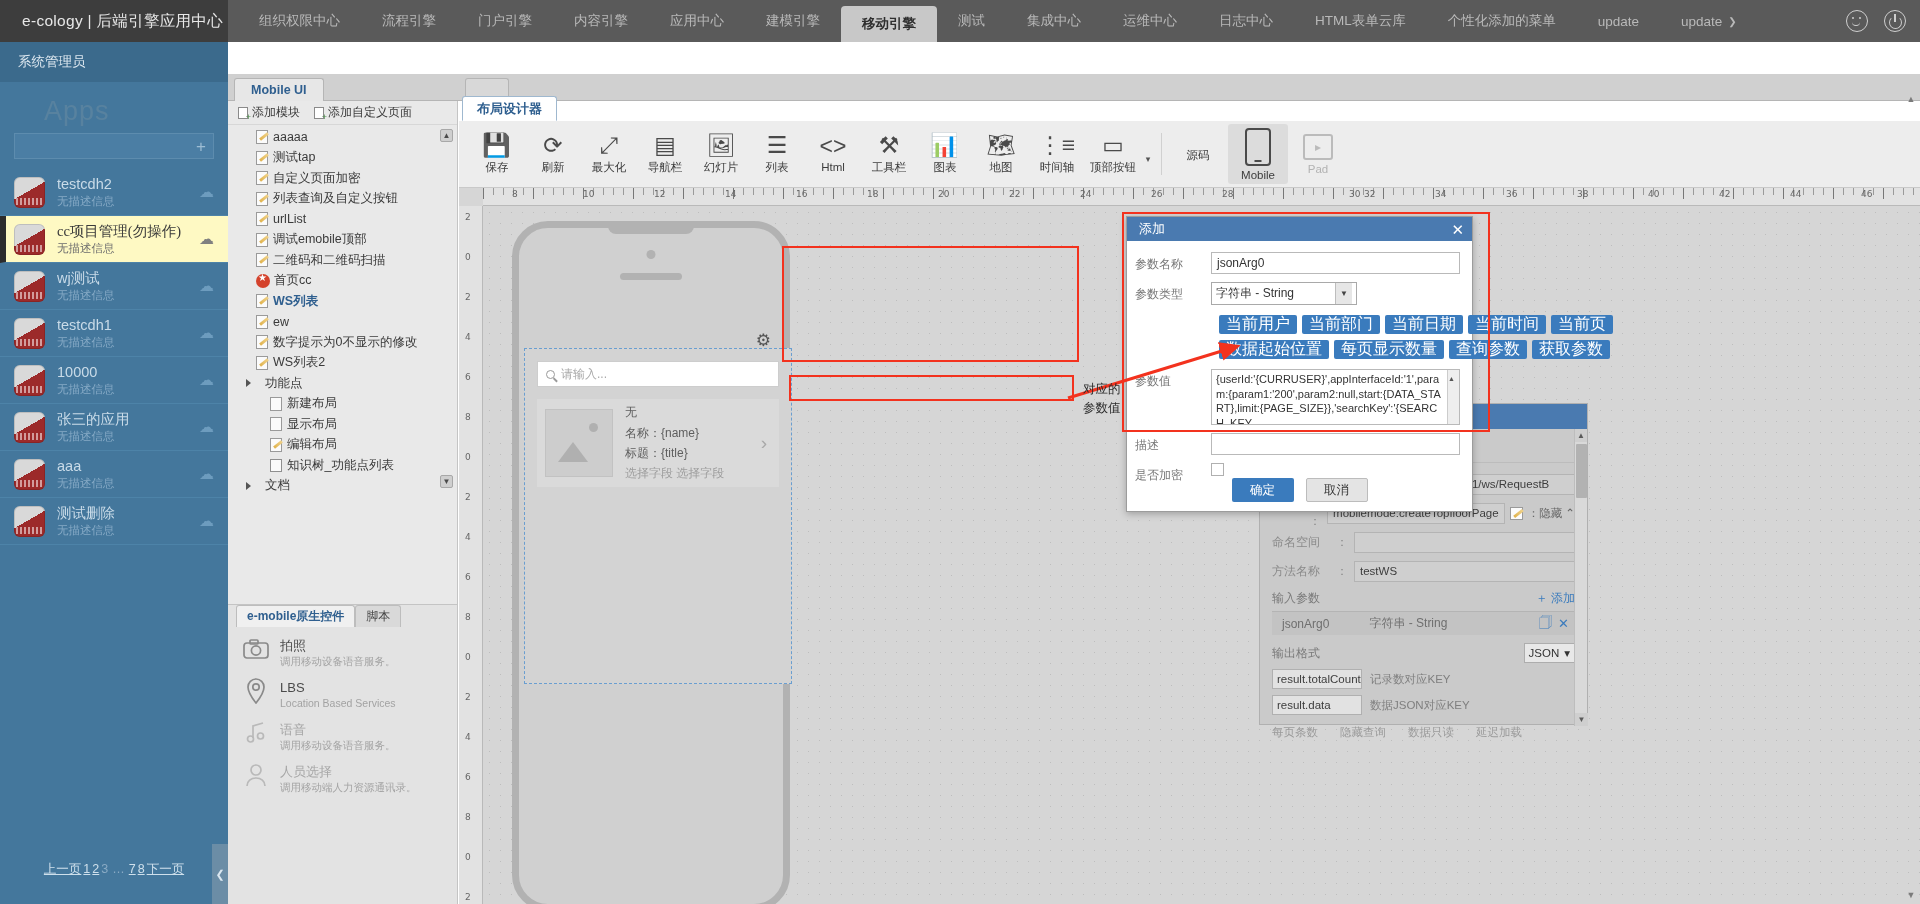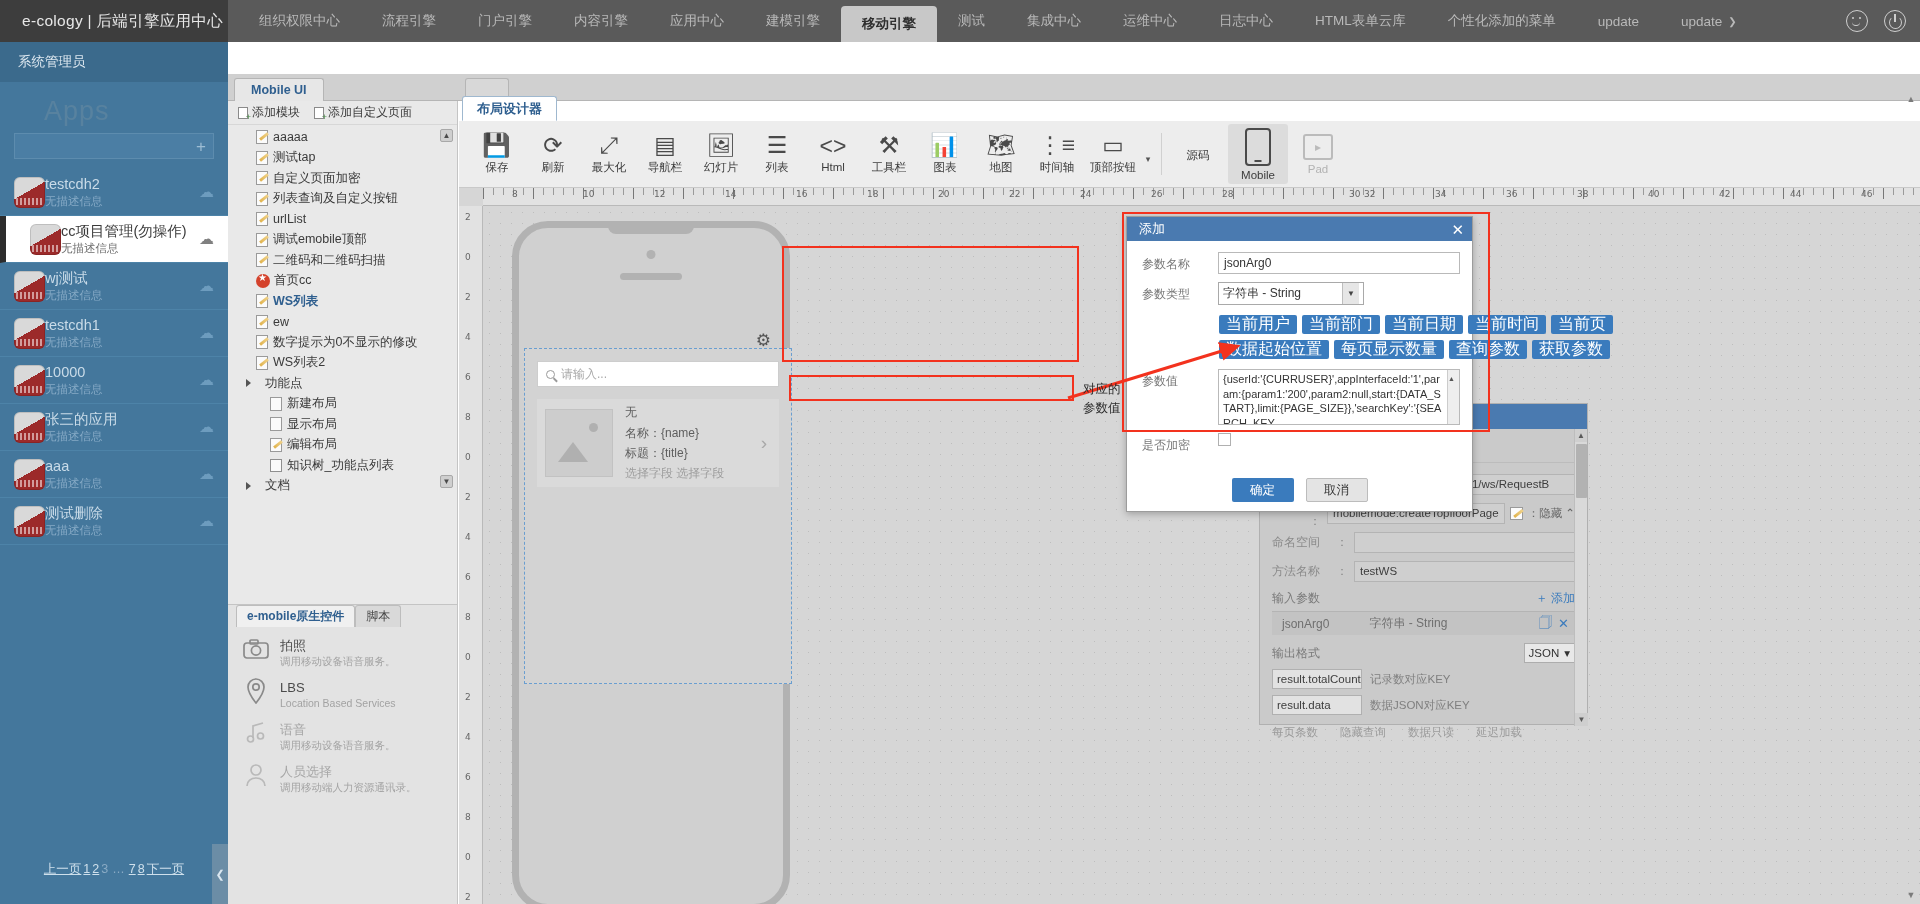--- a/index.html
+++ b/index.html
@@ -117,40 +117,41 @@
   .sb-search .plus { color: #9dbdd4; font-size: 17px; line-height: 1; }
   .applist { }
   .app-item {
     display: flex; align-items: center;
     height: 47px;
     padding-left: 14px;
     border-bottom: 1px solid #4d83a8;
     cursor: pointer;
   }
   .app-item.sel {
-    background: #ffffff;
+    background: #fef9c3;
     border-left: 6px solid #2c2c2c;
-    padding-left: 24px;
+    padding-left: 8px;
+    font-family: Liberation Serif, serif;
   }
   .app-icon {
     width: 31px; height: 31px;
     border-radius: 6px;
     background: linear-gradient(150deg,#d9d9d9 0 46%, #9c2a2a 46% 100%);
     flex: none;
     position: relative;
     overflow: hidden;
     box-shadow: inset 0 0 0 1px rgba(0,0,0,.12);
   }
   .app-icon::after {
     content: ""; position: absolute; left: 2px; bottom: 3px;
     width: 26px; height: 7px;
     background: repeating-linear-gradient(90deg,#e4c2c2 0 2px, transparent 2px 4px);
     opacity: .75;
   }
-  .app-txt { line-height: 1.15; overflow: hidden; }
+  .app-txt { margin-left: 12px; line-height: 1.15; overflow: hidden; }
   .app-name {
     color: #c9dbe8; font-size: 14.5px; white-space: nowrap;
   }
   .app-item.sel .app-name { color: #3a3a3a; }
   .app-desc { color: #86aac6; font-size: 11.5px; margin-top: 2px; }
   .app-item.sel .app-desc { color: #6e6e6e; }
   .app-cloud {
     margin-left: auto; margin-right: 14px;
     color: #6d9cbe; font-size: 15px;
   }
@@ -604,21 +605,21 @@
     box-shadow: 0 2px 7px rgba(0,0,0,.26);
     z-index: 30;
   }
   .dlg-head {
     height: 24px; background: #4a7ab0; color: #fff;
     display: flex; align-items: center;
     padding: 0 8px 0 12px; font-size: 13px;
   }
   .dlg-x { margin-left: auto; font-size: 15px; cursor: pointer; line-height: 1; }
   .dlg-body { padding: 7px 0 0 0; font-size: 12px; }
-  .drow { display: flex; align-items: flex-start; padding: 4px 12px 4px 15px; }
+  .drow { display: flex; align-items: flex-start; padding: 4px 12px 4px 8px; }
   .dlab { width: 76px; color: #777; font-size: 12px; padding-top: 4px; flex: none; }
   .dfield { flex: 1; }
   .dinput {
     width: 100%; height: 22px;
     border: 1px solid #b9b9b9; background: #fff;
     font-size: 12px; color: #333;
     display: flex; align-items: center; padding: 0 5px;
   }
   .dselect {
     width: 146px; height: 23px;
@@ -1421,20 +1422,26 @@
           <div class="dta">
             <span>{userId:'{CURRUSER}',appInterfaceId:'1',param:{param1:'200',param2:null,start:{DATA_START},limit:{PAGE_SIZE}},'searchKey':'{SEARCH_KEY</span>
             <span class="ta-sb">
               <span class="u">▲</span>
               <span class="d">▼</span>
             </span>
           </div>
         </div>
       </div>
 
+      <div class="drow">
+        <div class="dlab">描述</div>
+        <div class="dfield">
+          <div class="dinput"></div>
+        </div>
+      </div>
 
       <div class="drow">
         <div class="dlab">是否加密</div>
         <div class="dfield">
           <div class="chk"></div>
         </div>
       </div>
     </div>
     <div class="dlg-foot">
       <div class="okbtn">确定</div>

